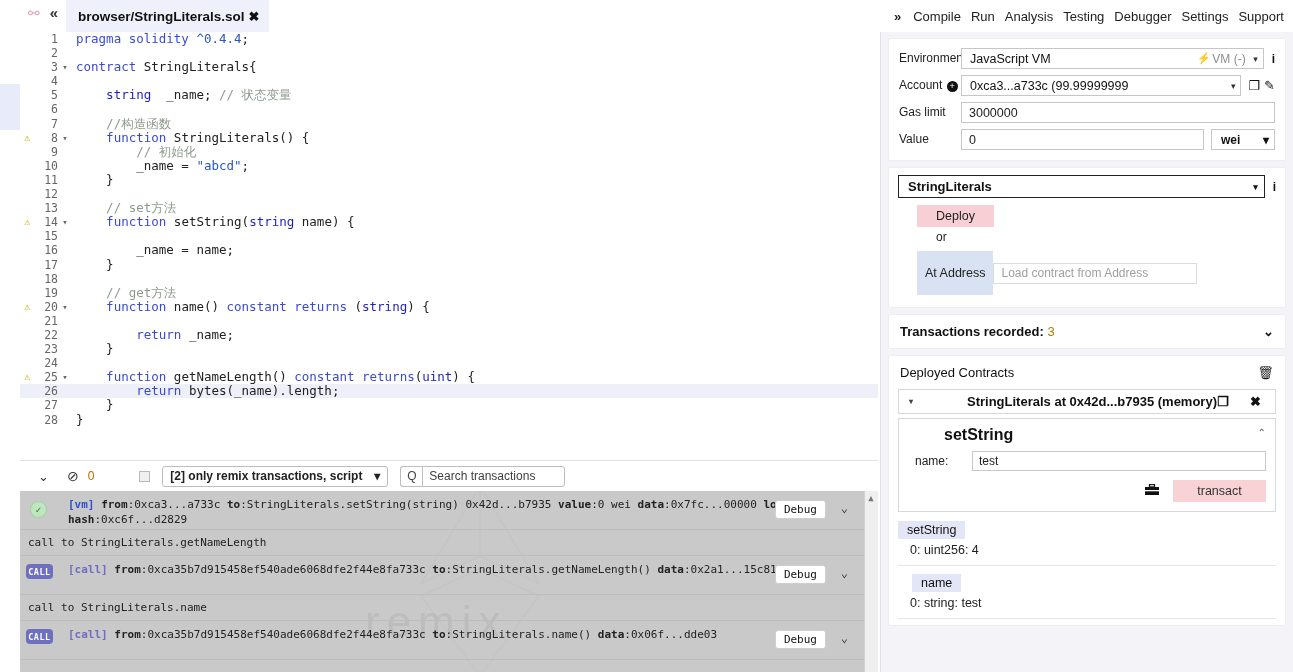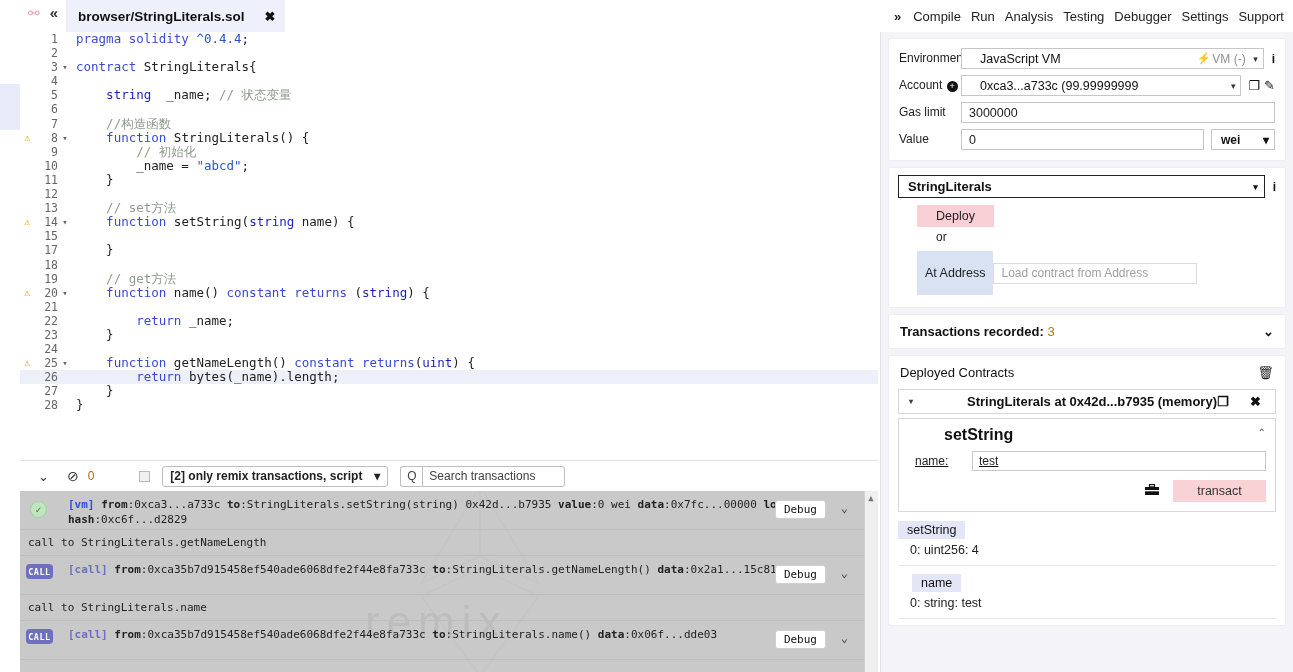--- a/index.html
+++ b/index.html
@@ -38,21 +38,21 @@
   .icon-plusminus {
     display: flex; flex-direction: column; align-items: center;
     font-size: 10px; line-height: 7px; font-weight: bold; color: #111;
   }
   .tabstrip {
     position: absolute; left: 66px; top: 0; height: 32px;
     display: flex; align-items: center;
   }
   .tab-active {
     background: #eef0fb; height: 32px; padding: 0 10px 0 12px;
-    display: flex; align-items: center; gap: 20px;
+    display: flex; align-items: center; gap: 4px;
     font-size: 13.5px; font-weight: bold; color: #111;
   }
   .tab-close { font-size: 13px; font-weight: bold; cursor: pointer; color: #111; }
 
   .topnav {
     position: absolute; right: 4px; top: 0; height: 32px;
     display: flex; align-items: center; gap: 0px;
     font-size: 13px; color: #222;
   }
   .topnav .dblchev { font-weight: bold; font-size: 13px; margin-right: 7px; color:#222;}
@@ -182,21 +182,21 @@
     border-left: 1px solid #e0e0e6;
   }
   .card {
     background: #ffffff; margin: 6px 7px; border-radius: 2px;
     border: 1px solid #edeef3;
   }
   .frow { display: flex; align-items: center; padding: 3px 8px; }
   .flabel { width: 62px; font-size: 12px; color: #222; line-height: 13px; }
   .fselect {
     flex: 1; height: 21px; border: 1px solid #c6c6c6; background: #fff;
-    display: flex; align-items: center; padding: 0 4px 0 18px; font-size: 12.5px;
+    display: flex; align-items: center; padding: 0 4px 0 8px; font-size: 12.5px;
     position: relative; cursor: pointer;
   }
   .fselect .caret { position: absolute; right: 5px; font-size: 9px; color: #333; }
   .vm-tag { position: absolute; right: 17px; color: #8e8e8e; font-size: 12px; }
   .plug-sm { position: absolute; right: 52px; font-size: 11px; color: #444; }
   .info-i { margin-left: 8px; font-weight: bold; font-size: 12px; color: #111; cursor: pointer; }
   .finput {
     flex: 1; height: 21px; border: 1px solid #c6c6c6; background: #fff;
     display: flex; align-items: center; padding: 0 7px; font-size: 12.5px; color: #222;
   }
@@ -251,21 +251,21 @@
   .dc-title .caretL { position: absolute; left: 10px; font-size: 8px; color: #444; }
   .dc-title .label { margin: 0 auto; padding-left: 10px; }
   .dc-title .copy { position: absolute; right: 46px; font-size: 13px; cursor: pointer; }
   .dc-title .close { position: absolute; right: 14px; font-size: 13px; font-weight: bold; cursor: pointer; }
   .fn-box {
     border: 1px solid #d7d7dd; background: #fff; margin-top: 4px;
     padding: 7px 9px 9px 9px; position: relative;
   }
   .fn-name { font-size: 16px; font-weight: bold; color: #111; margin-left: 36px; }
   .fn-collapse { position: absolute; right: 9px; top: 8px; font-size: 10px; color: #555; cursor: pointer; }
-  .fn-param { display: flex; align-items: center; margin-top: 7px; text-decoration: underline; }
+  .fn-param { display: flex; align-items: center; margin-top: 7px; }
   .fn-param-label { width: 64px; font-size: 12px; color: #222; padding-left: 7px; }
   .fn-param-input {
     flex: 1; height: 20px; border: 1px solid #c9c9c9; background: #fff;
     font-size: 12px; color: #222; padding: 0 6px; display: flex; align-items: center;
   }
   .fn-actions { display: flex; align-items: center; justify-content: flex-end; margin-top: 9px; gap: 14px; }
   .briefcase { font-size: 13px; cursor: pointer; }
   .transact-btn {
     background: #f9d2d6; color: #333; font-size: 12.5px; width: 93px;
     text-align: center; padding: 4px 0; cursor: pointer;
@@ -326,20 +326,21 @@
       <div class="code-line"><span class="gutter-warn"></span><span class="gutter-num">6</span><span class="gutter-fold"></span><span class="code-text"></span></div>
       <div class="code-line"><span class="gutter-warn"></span><span class="gutter-num">7</span><span class="gutter-fold"></span><span class="code-text"><span class="pln">    </span><span class="cm">//构造函数</span></span></div>
       <div class="code-line"><span class="gutter-warn">⚠</span><span class="gutter-num">8</span><span class="gutter-fold">▾</span><span class="code-text"><span class="pln">    </span><span class="kw">function</span><span class="pln"> StringLiterals() {</span></span></div>
       <div class="code-line"><span class="gutter-warn"></span><span class="gutter-num">9</span><span class="gutter-fold"></span><span class="code-text"><span class="pln">        </span><span class="cm">// 初始化</span></span></div>
       <div class="code-line"><span class="gutter-warn"></span><span class="gutter-num">10</span><span class="gutter-fold"></span><span class="code-text"><span class="pln">        _name = </span><span class="str">"abcd"</span><span class="pln">;</span></span></div>
       <div class="code-line"><span class="gutter-warn"></span><span class="gutter-num">11</span><span class="gutter-fold"></span><span class="code-text"><span class="pln">    }</span></span></div>
       <div class="code-line"><span class="gutter-warn"></span><span class="gutter-num">12</span><span class="gutter-fold"></span><span class="code-text"></span></div>
       <div class="code-line"><span class="gutter-warn"></span><span class="gutter-num">13</span><span class="gutter-fold"></span><span class="code-text"><span class="pln">    </span><span class="cm">// set方法</span></span></div>
       <div class="code-line"><span class="gutter-warn">⚠</span><span class="gutter-num">14</span><span class="gutter-fold">▾</span><span class="code-text"><span class="pln">    </span><span class="kw">function</span><span class="pln"> setString(</span><span class="typ">string</span><span class="pln"> name) {</span></span></div>
       <div class="code-line"><span class="gutter-warn"></span><span class="gutter-num">15</span><span class="gutter-fold"></span><span class="code-text"></span></div>
+      <div class="code-line"><span class="gutter-warn"></span><span class="gutter-num">16</span><span class="gutter-fold"></span><span class="code-text"><span class="pln">        _name = name;</span></span></div>
       <div class="code-line"><span class="gutter-warn"></span><span class="gutter-num">17</span><span class="gutter-fold"></span><span class="code-text"><span class="pln">    }</span></span></div>
       <div class="code-line"><span class="gutter-warn"></span><span class="gutter-num">18</span><span class="gutter-fold"></span><span class="code-text"></span></div>
       <div class="code-line"><span class="gutter-warn"></span><span class="gutter-num">19</span><span class="gutter-fold"></span><span class="code-text"><span class="pln">    </span><span class="cm">// get方法</span></span></div>
       <div class="code-line"><span class="gutter-warn">⚠</span><span class="gutter-num">20</span><span class="gutter-fold">▾</span><span class="code-text"><span class="pln">    </span><span class="kw">function</span><span class="pln"> name() </span><span class="kw">constant</span><span class="pln"> </span><span class="kw">returns</span><span class="pln"> (</span><span class="typ">string</span><span class="pln">) {</span></span></div>
       <div class="code-line"><span class="gutter-warn"></span><span class="gutter-num">21</span><span class="gutter-fold"></span><span class="code-text"></span></div>
       <div class="code-line"><span class="gutter-warn"></span><span class="gutter-num">22</span><span class="gutter-fold"></span><span class="code-text"><span class="pln">        </span><span class="kw">return</span><span class="pln"> _name;</span></span></div>
       <div class="code-line"><span class="gutter-warn"></span><span class="gutter-num">23</span><span class="gutter-fold"></span><span class="code-text"><span class="pln">    }</span></span></div>
       <div class="code-line"><span class="gutter-warn"></span><span class="gutter-num">24</span><span class="gutter-fold"></span><span class="code-text"></span></div>
       <div class="code-line"><span class="gutter-warn">⚠</span><span class="gutter-num">25</span><span class="gutter-fold">▾</span><span class="code-text"><span class="pln">    </span><span class="kw">function</span><span class="pln"> getNameLength() </span><span class="kw">constant</span><span class="pln"> </span><span class="kw">returns</span><span class="pln">(</span><span class="typ">uint</span><span class="pln">) {</span></span></div>
       <div class="code-line hl"><span class="gutter-warn"></span><span class="gutter-num">26</span><span class="gutter-fold"></span><span class="code-text"><span class="pln">        </span><span class="kw">return</span><span class="pln"> bytes(_name).length;</span></span></div>

